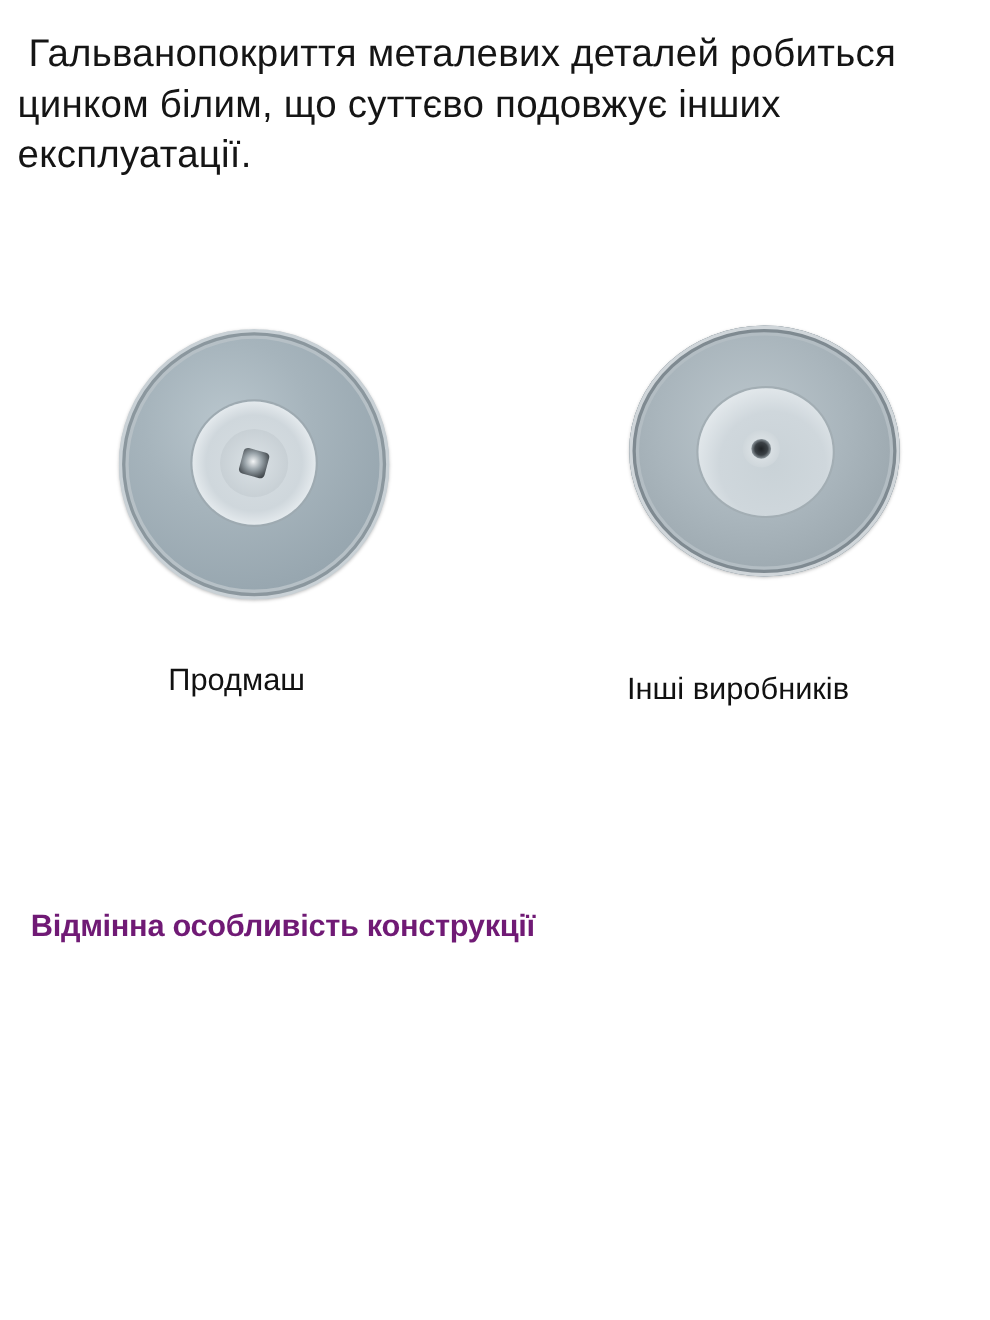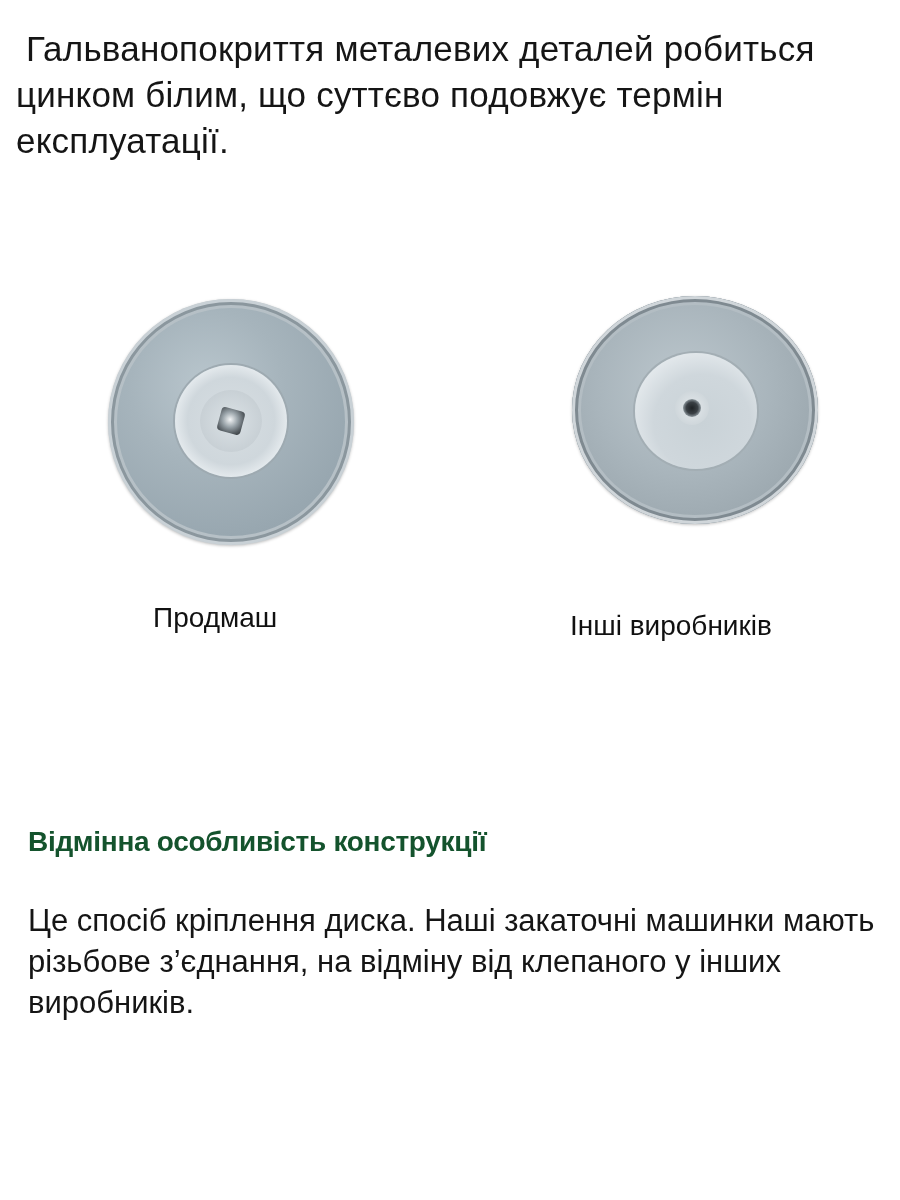--- a/index.html
+++ b/index.html
@@ -88,54 +88,53 @@
       white-space: nowrap;
     }
     .label-ours { left: 153px; top: 602px; }
     .label-others { left: 570px; top: 610px; }
     .section-heading {
       position: absolute;
       left: 28px;
       top: 826px;
       font-weight: bold;
       font-size: 28px;
-      color: #14532d;
+      color: #701a75;
       white-space: nowrap;
       letter-spacing: -0.3px;
     }
     .section-body {
       position: absolute;
       left: 28px;
       top: 900px;
       width: 860px;
       font-size: 31px;
       line-height: 41px;
       color: #151515;
     }
     .section-body p {
       margin: 0;
     }
   </style>
 </head>
 <body>
 
-<div class="intro"> Гальванопокриття металевих деталей робиться цинком білим, що суттєво подовжує термін експлуатації.</div>
+<div class="intro"> Гальванопокриття металевих деталей робиться цинком білим, що суттєво подовжує інших експлуатації.</div>
 
 <div class="disc disc-ours">
   <div class="hub hub-outer"></div>
   <div class="hub hub-inner"></div>
   <div class="hub nut"></div>
 </div>
 
 <div class="disc disc-others">
   <div class="hub hub-outer"></div>
   <div class="hub hub-inner"></div>
   <div class="hub rivet"></div>
 </div>
 
 <div class="label label-ours">Продмаш</div>
 <div class="label label-others">Інші виробників</div>
 
 <div class="section-heading">Відмінна особливість конструкції</div>
 
 <div class="section-body">
-  <p>Це спосіб кріплення диска. Наші закаточні машинки мають різьбове з’єднання, на відміну від клепаного у інших виробників.</p>
 </div>
 
 </body></html>

